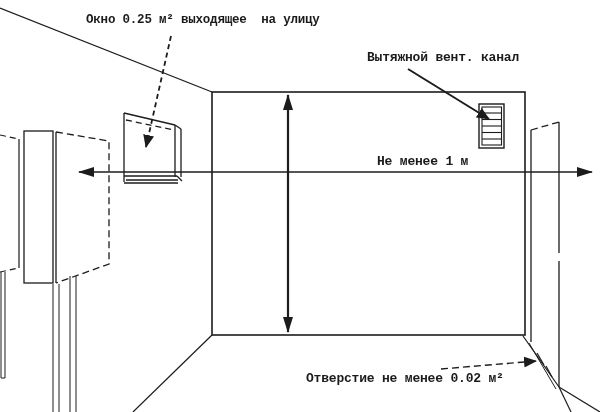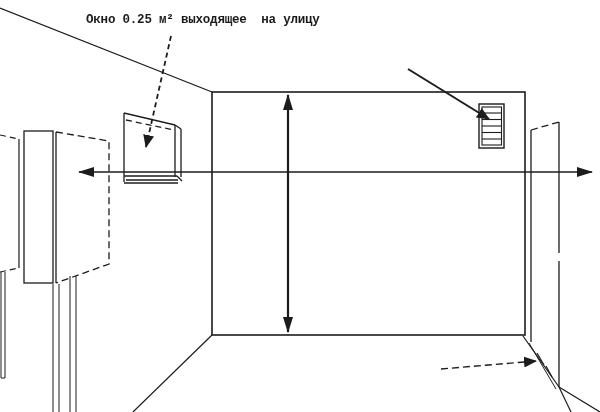--- a/index.html
+++ b/index.html
@@ -95,16 +95,19 @@
     <line x1="79" y1="172" x2="592" y2="172" stroke="#1c1c1c" stroke-width="1.6" marker-start="url(#dimStart)" marker-end="url(#dimEnd)"></line>
     <line x1="288" y1="95" x2="288" y2="332" stroke="#1c1c1c" stroke-width="2.2" marker-start="url(#dimStart)" marker-end="url(#dimEnd)"></line>
 
     <line x1="171" y1="36" x2="146" y2="147" stroke="#1c1c1c" stroke-width="1.8" stroke-dasharray="5,3.5" marker-end="url(#ptrEnd)"></line>
     <line x1="408" y1="69" x2="489" y2="119" stroke="#1c1c1c" stroke-width="2" marker-end="url(#ptrEnd)"></line>
     <line x1="441" y1="369" x2="536" y2="361" stroke="#1c1c1c" stroke-width="1.4" stroke-dasharray="7,4" marker-end="url(#ptrEnd)"></line>
   </svg>
 
   <div class="lbl small" style="left:86px;top:13px">Окно 0.25 м² выходящее  на улицу</div>
 
+  <div class="lbl" style="left:367px;top:50px">Вытяжной вент. канал</div>
+
+  <div class="lbl" style="left:377px;top:154px">Не менее 1 м</div>
 
 
-
+  <div class="lbl" style="left:306px;top:371px">Отверстие не менее 0.02 м²</div>
 </div>
 
 </body></html>

